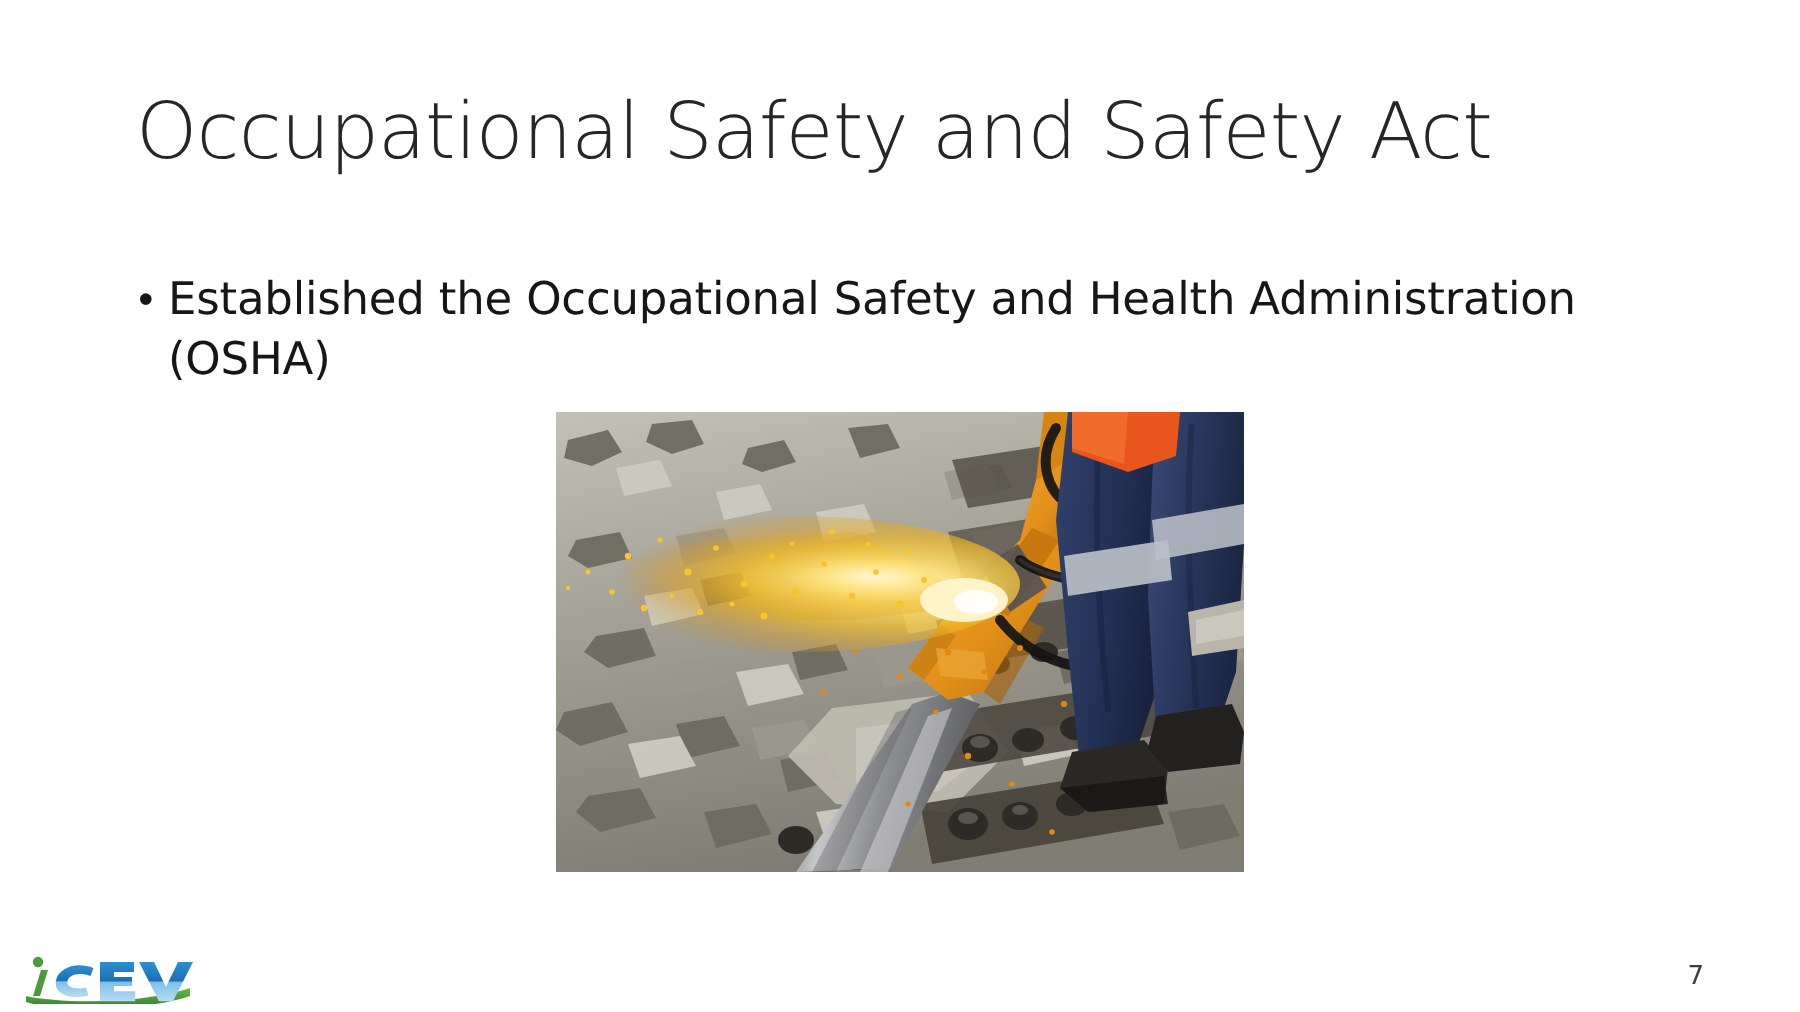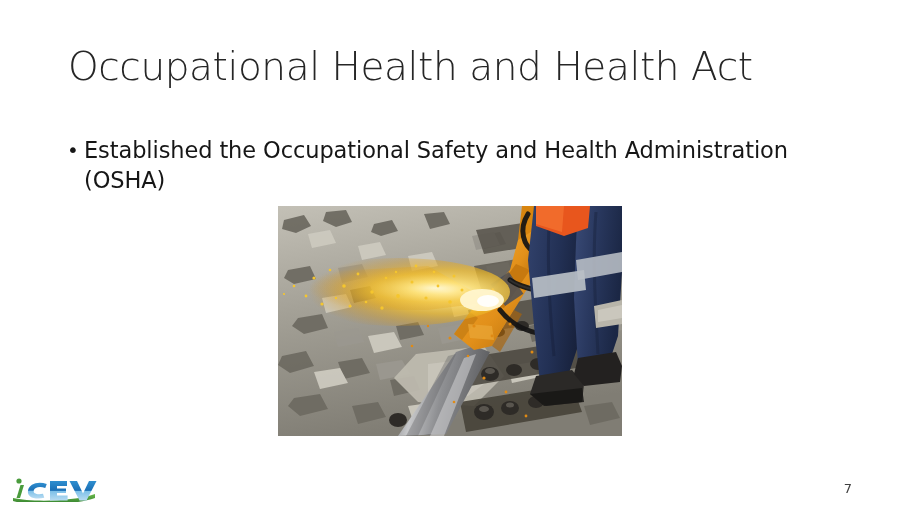--- a/index.html
+++ b/index.html
@@ -95,21 +95,21 @@
     color: #3f3f3f;
     text-align: right;
     width: 20px;
   }
 </style>
 </head>
 <body>
 
 <div class="slide">
 
-  <div class="slide-title">Occupational Health and Health Act</div>
+  <div class="slide-title">Occupational Safety and Safety Act</div>
 
   <div class="body-block">
     <div class="bullet-row">
       <span class="bullet-mark">•</span>
       <span>Established the Occupational Safety and Health Administration (OSHA)</span>
     </div>
   </div>
 
   <div class="photo">
     <svg viewBox="0 0 344 230" preserveAspectRatio="none">

